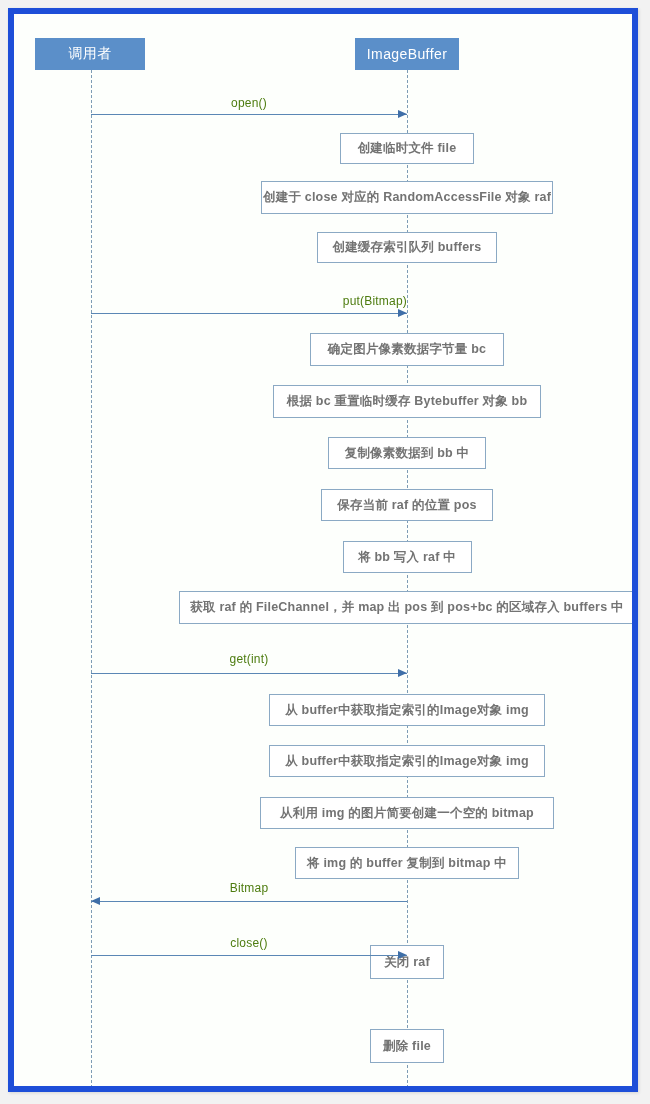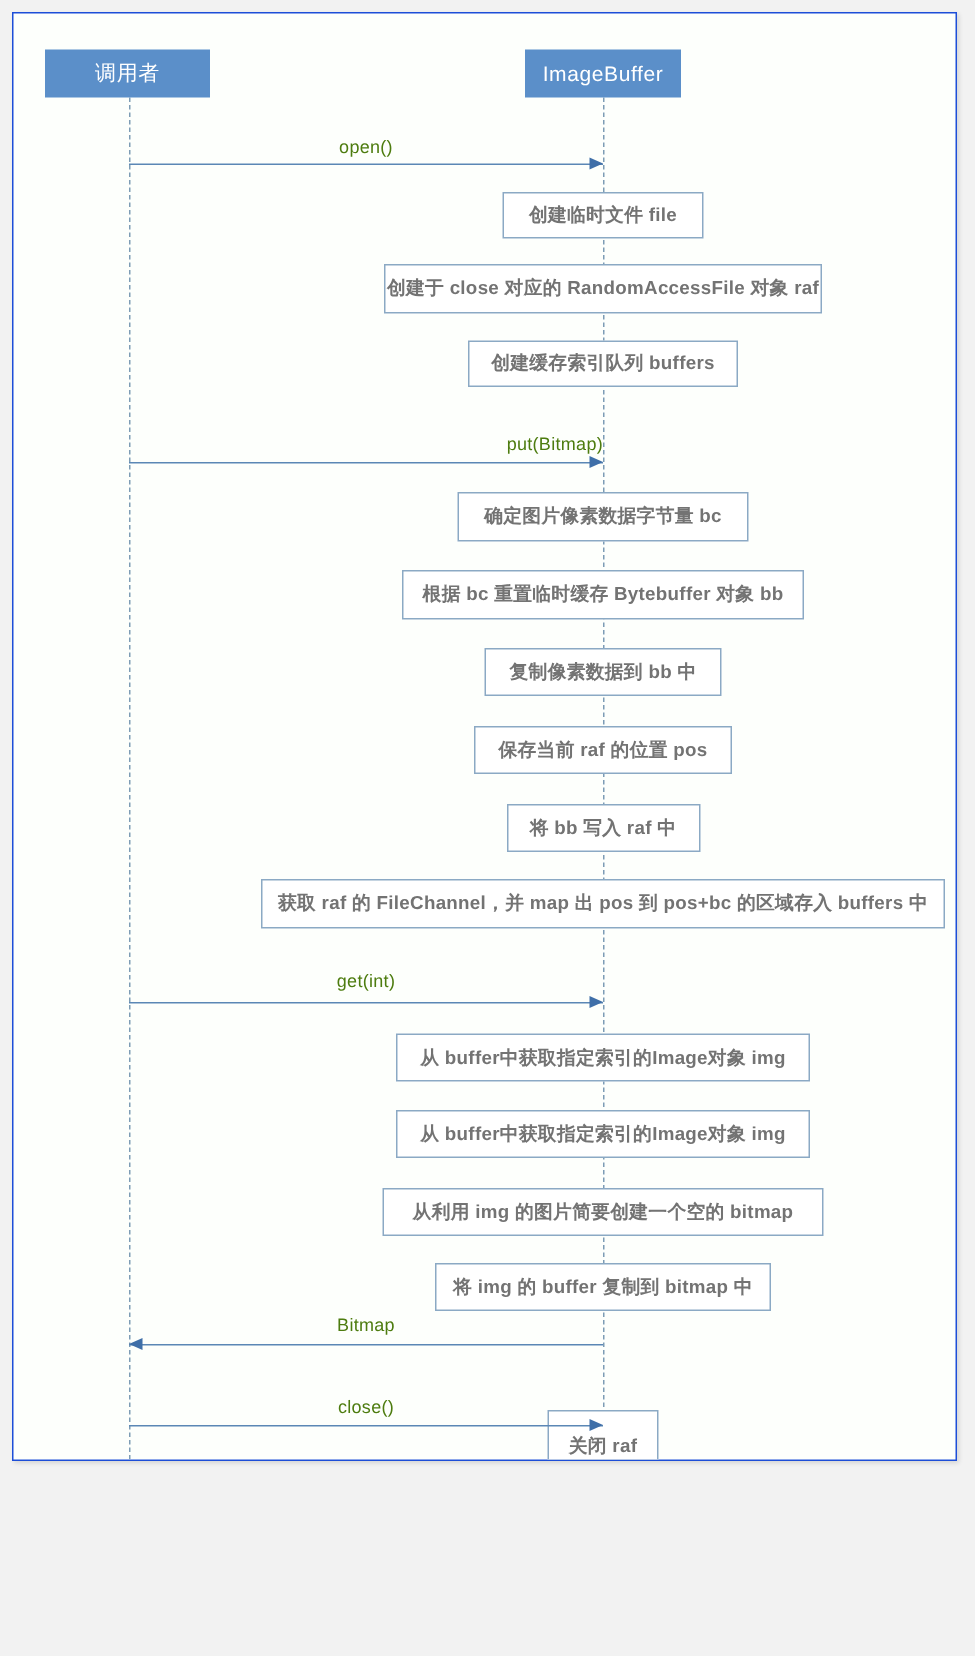--- a/index.html
+++ b/index.html
@@ -14,23 +14,23 @@
     width: 650px;
     height: 1104px;
     background: #f2f2f2;
     overflow: hidden;
   }
   #canvas {
     position: absolute;
     left: 8px;
     top: 8px;
     width: 630px;
-    height: 966px;
+    height: 1084px;
     background: #fdfffc;
-    border: 1px solid #1d4ed8;
+    border: 6px solid #1d4ed8;
     box-shadow: 1px 1px 3px rgba(0,0,0,0.12);
     box-sizing: border-box;
     overflow: hidden;
     padding-left: 36px;
   }
   
   .participant {
     position: absolute;
     background: #5b8fc9;
     color: #ffffff;
@@ -140,21 +140,21 @@
         </div>
         <div class="action-box" style="left: 255px; top: 731px; width: 276px; height: 32px;">
           <span>从 buffer中获取指定索引的Image对象 img</span>
         </div>
         <div class="action-box" style="left: 246px; top: 783px; width: 294px; height: 32px;">
           <span>从利用 img 的图片简要创建一个空的 bitmap</span>
         </div>
         <div class="action-box" style="left: 281px; top: 833px; width: 224px; height: 32px;">
           <span>将 img 的 buffer 复制到 bitmap 中</span>
         </div>
-        <div class="action-box" style="left: 356px; top: 931px; width: 74px; height: 34px; align-items: flex-end;">
+        <div class="action-box" style="left: 356px; top: 931px; width: 74px; height: 34px;">
           <span>关闭 raf</span>
         </div>
         <div class="action-box" style="left: 356px; top: 1015px; width: 74px; height: 34px;">
           <span>删除 file</span>
         </div>
       </div>
 
     <div id="messages">
         <div class="msg-line" style="left: 77px; top: 100px; width: 316px;"></div>
         <div class="msg-arrow right" style="left: 384px; top: 95.5px;"></div>

